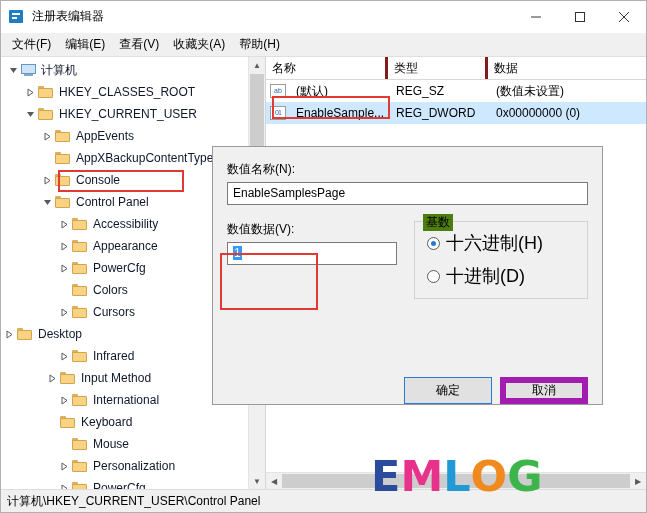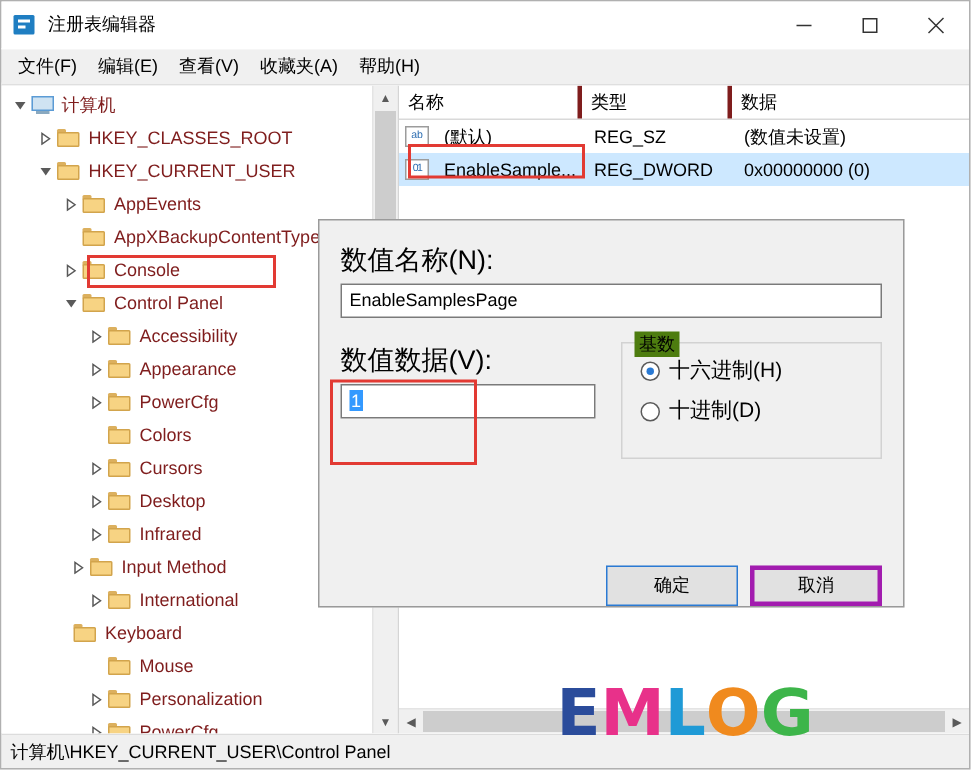--- a/index.html
+++ b/index.html
@@ -168,21 +168,21 @@
     background: #cfe3f2;
     border: 1px solid #5b9bd5;
     box-sizing: border-box;
   }
   .pc-icon .base {
     position: absolute; left: 3px; top: 11px;
     width: 9px; height: 2px;
     background: #8aa9c0;
   }
   .tree-label {
-    color: #7f1d1d;
+    color: #0f172a;
   }
   
   .vscroll {
     position: absolute;
     right: 0; top: 0;
     width: 16px;
     height: 100%;
     background: #f0f0f0;
     border-left: 1px solid #e4e4e4;
   }
@@ -344,21 +344,21 @@
     width: 42px; height: 30px;
     display: flex; align-items: center; justify-content: center;
     color: #333;
   }
   .dlg-body {
     flex: 1 1 auto;
     position: relative;
     padding: 0 14px;
   }
   .field-label {
-    font-size: 18px;
+    font-size: 12px;
     color: #000;
     margin-bottom: 4px;
   }
   .text-input {
     width: 100%;
     height: 23px;
     background: #ffffff;
     border: 1px solid #7a7a7a;
     box-sizing: border-box;
     font-size: 12px;
@@ -402,21 +402,21 @@
     position: absolute;
     left: 8px; top: -8px;
     background: #4d7c0f;
     padding: 0 3px;
     font-size: 12px;
   }
   .radio-row {
     display: flex;
     align-items: center;
     margin: 9px 0 0 12px;
-    font-size: 14px;
+    font-size: 18px;
   }
   .radio-row:first-of-type { margin-top: 14px; }
   .radio {
     width: 13px; height: 13px;
     border: 1px solid #5a5a5a;
     border-radius: 50%;
     box-sizing: border-box;
     margin-right: 6px;
     background: #fff;
     position: relative;
@@ -431,21 +431,21 @@
     background: #2a7ad4;
   }
   .dlg-buttons {
     position: absolute;
     right: 14px; bottom: 0px;
     display: flex;
   }
   .btn {
     width: 88px; height: 27px;
     background: #e1e1e1;
-    border: 3px solid #a21caf;
+    border: 6px solid #a21caf;
     box-sizing: border-box;
     font-size: 12px;
     color: #000;
     display: flex;
     align-items: center;
     justify-content: center;
     font-family: "Liberation Sans", sans-serif;
   }
   .btn.primary {
     border: 1px solid #2a7ad4;
@@ -634,21 +634,21 @@
                 <svg width="9" height="9" viewBox="0 0 9 9">
                   <path d="M2 1 L2 8 L7 4.5 Z" fill="none" stroke="#5a5a5a" stroke-width="1"></path>
                 </svg>
               </div>
               <div class="folder">
                 <div class="tab"></div>
                 <div class="body"></div>
               </div>
               <span class="tree-label">Cursors</span>
             </div>
-            <div class="tree-row" style="padding-left: 55px;">
+            <div class="tree-row" style="">
               <div class="twisty">
                 <svg width="9" height="9" viewBox="0 0 9 9">
                   <path d="M2 1 L2 8 L7 4.5 Z" fill="none" stroke="#5a5a5a" stroke-width="1"></path>
                 </svg>
               </div>
               <div class="folder">
                 <div class="tab"></div>
                 <div class="body"></div>
               </div>
               <span class="tree-label">Desktop</span>
@@ -682,21 +682,21 @@
                 <svg width="9" height="9" viewBox="0 0 9 9">
                   <path d="M2 1 L2 8 L7 4.5 Z" fill="none" stroke="#5a5a5a" stroke-width="1"></path>
                 </svg>
               </div>
               <div class="folder">
                 <div class="tab"></div>
                 <div class="body"></div>
               </div>
               <span class="tree-label">International</span>
             </div>
-            <div class="tree-row" style="padding-left: 32px;">
+            <div class="tree-row" style="padding-left: 43px;">
               <div class="twisty"></div>
               <div class="folder">
                 <div class="tab"></div>
                 <div class="body"></div>
               </div>
               <span class="tree-label">Keyboard</span>
             </div>
             <div class="tree-row" style="padding-left: 55px;">
               <div class="twisty"></div>
               <div class="folder">

